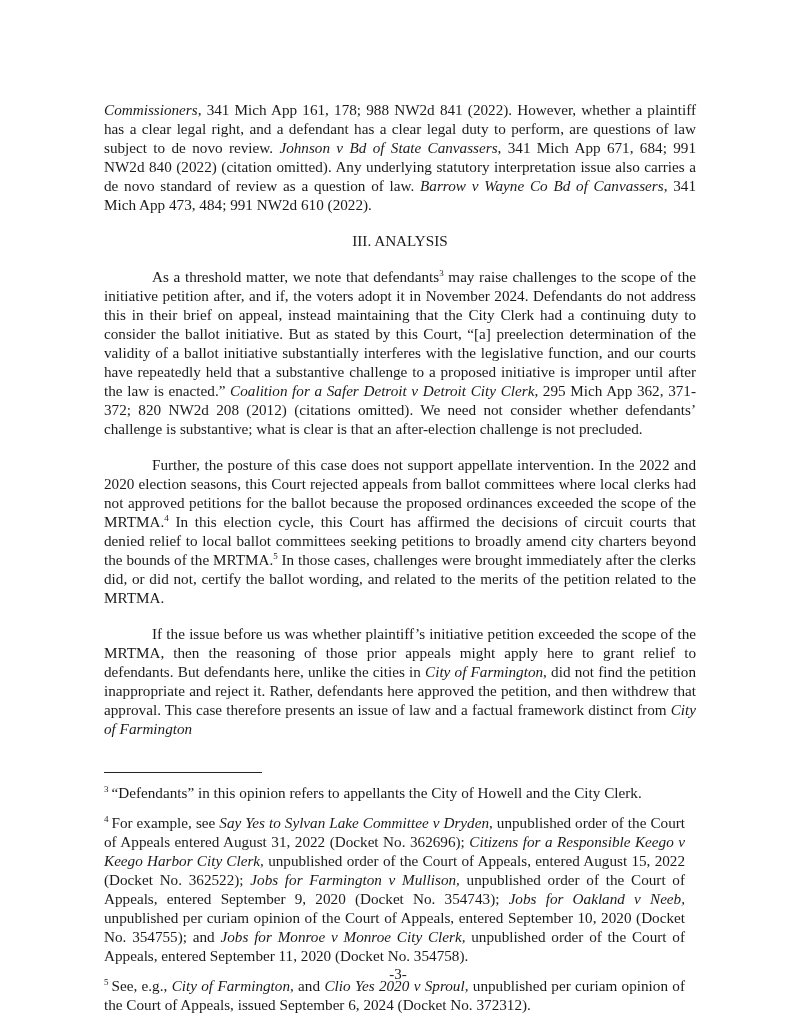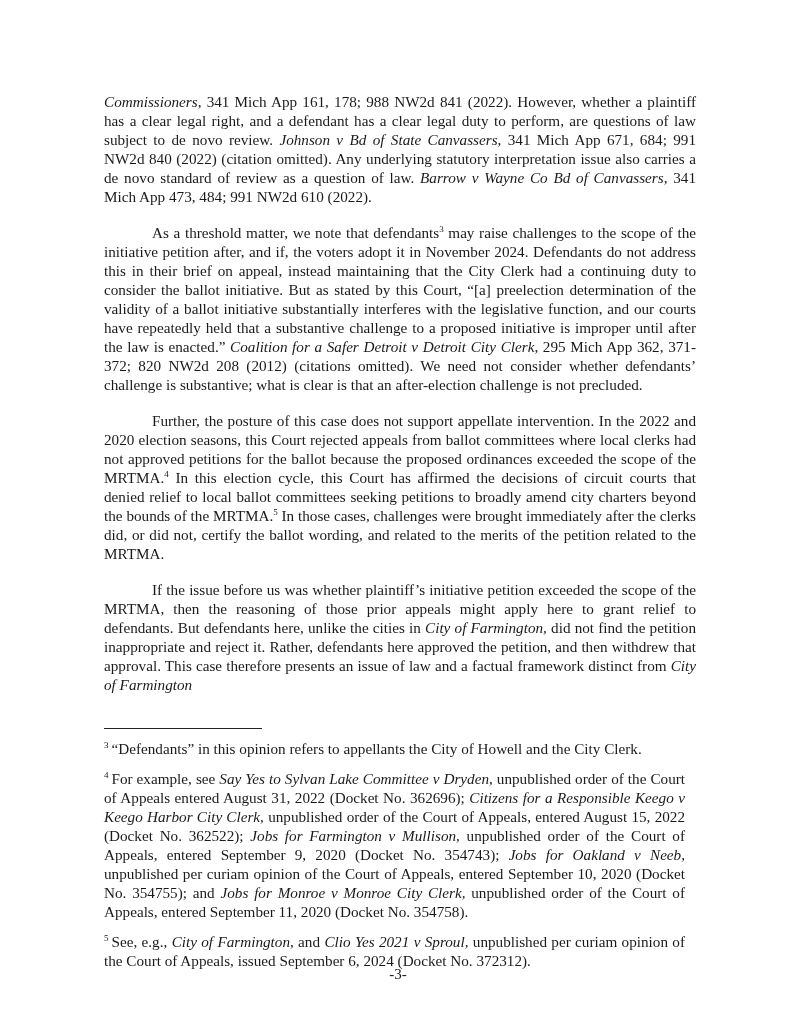--- a/index.html
+++ b/index.html
@@ -1,21 +1,21 @@
 <!DOCTYPE html>
 <html><head>
 <meta charset="utf-8">
 <style>
   html, body { margin: 0; padding: 0; background: #ffffff; }
   body {
     width: 796px; height: 1030px; position: relative; overflow: hidden;
     font-family: "Liberation Serif", "DejaVu Serif", serif;
     color: #1a1a1a;
   }
-  .page { position: absolute; left: 104px; top: 92px; width: 592px; }
+  .page { position: absolute; left: 104px; top: 100px; width: 592px; }
   .para {
     font-size: 15.2px; line-height: 19px; text-align: justify;
     margin: 0 0 17px 0;
   }
   .para.indent { text-indent: 48px; font-family: Liberation Serif, serif; }
   .heading {
     font-size: 15.2px; line-height: 19px; text-align: center;
     margin: 0 0 17px 0;
   }
   sup { font-size: 9px; line-height: 0; vertical-align: super; }
@@ -29,24 +29,25 @@
   .pagenum {
     position: absolute; left: 0; width: 796px; top: 966px;
     text-align: center; font-size: 15px;
   }
 </style>
 </head>
 <body>
 
 <div class="page">
   <p class="para"><i>Commissioners</i><span>, 341 Mich App 161, 178; 988 NW2d 841 (2022).  However, whether a plaintiff has a clear legal right, and a defendant has a clear legal duty to perform, are questions of law subject to de novo review.  </span><i>Johnson v Bd of State Canvassers</i><span>, 341 Mich App 671, 684; 991 NW2d 840 (2022) (citation omitted).  Any underlying statutory interpretation issue also carries a de novo standard of review as a question of law.  </span><i>Barrow v Wayne Co Bd of Canvassers</i><span>, 341 Mich App 473, 484; 991 NW2d 610 (2022).</span></p>
+  <div class="heading">III.  ANALYSIS</div>
   <p class="para indent"><span>As a threshold matter, we note that defendants</span><sup>3</sup><span> may raise challenges to the scope of the initiative petition after, and if, the voters adopt it in November 2024.  Defendants do not address this in their brief on appeal, instead maintaining that the City Clerk had a continuing duty to consider the ballot initiative.  But as stated by this Court, “[a] preelection determination of the validity of a ballot initiative substantially interferes with the legislative function, and our courts have repeatedly held that a substantive challenge to a proposed initiative is improper until after the law is enacted.”  </span><i>Coalition for a Safer Detroit v Detroit City Clerk</i><span>, 295 Mich App 362, 371-372; 820 NW2d 208 (2012) (citations omitted).  We need not consider whether defendants’ challenge is substantive; what is clear is that an after-election challenge is not precluded.</span></p>
   <p class="para indent"><span>Further, the posture of this case does not support appellate intervention.  In the 2022 and 2020 election seasons, this Court rejected appeals from ballot committees where local clerks had not approved petitions for the ballot because the proposed ordinances exceeded the scope of the MRTMA.</span><sup>4</sup><span>  In this election cycle, this Court has affirmed the decisions of circuit courts that denied relief to local ballot committees seeking petitions to broadly amend city charters beyond the bounds of the MRTMA.</span><sup>5</sup><span>  In those cases, challenges were brought immediately after the clerks did, or did not, certify the ballot wording, and related to the merits of the petition related to the MRTMA.</span></p>
   <p class="para indent"><span>If the issue before us was whether plaintiff’s initiative petition exceeded the scope of the MRTMA, then the reasoning of those prior appeals might apply here to grant relief to defendants.  But defendants here, unlike the cities in </span><i>City of Farmington</i><span>, did not find the petition inappropriate and reject it.  Rather, defendants here approved the petition, and then withdrew that approval.  This case therefore presents an issue of law and a factual framework distinct from </span><i>City of Farmington</i></p>
 
   <div class="rule"></div>
 
   <p class="fn"><sup>3</sup><span>“Defendants” in this opinion refers to appellants the City of Howell and the City Clerk.</span></p>
   <p class="fn"><sup>4</sup><span>For example, see </span><i>Say Yes to Sylvan Lake Committee v Dryden</i><span>, unpublished order of the Court of Appeals entered August 31, 2022 (Docket No. 362696); </span><i>Citizens for a Responsible Keego v Keego Harbor City Clerk,</i><span> unpublished order of the Court of Appeals, entered August 15, 2022 (Docket No. 362522); </span><i>Jobs for Farmington v Mullison,</i><span> unpublished order of the Court of Appeals, entered September 9, 2020 (Docket No. 354743); </span><i>Jobs for Oakland v Neeb,</i><span> unpublished per curiam opinion of the Court of Appeals, entered September 10, 2020 (Docket No. 354755); and </span><i>Jobs for Monroe v Monroe City Clerk,</i><span> unpublished order of the Court of Appeals, entered September 11, 2020 (Docket No. 354758).</span></p>
-  <p class="fn"><sup>5</sup><span>See, e.g., </span><i>City of Farmington</i><span>, and </span><i>Clio Yes 2021 v Sproul,</i><span> unpublished per curiam opinion of the Court of Appeals, issued September 6, 2024 (Docket No. 372312).</span></p>
+  <p class="fn"><sup>5</sup><span>See, e.g., </span><i>City of Farmington</i><span>, and </span><i>Clio Yes 2020 v Sproul,</i><span> unpublished per curiam opinion of the Court of Appeals, issued September 6, 2024 (Docket No. 372312).</span></p>
 </div>
 
 <div class="pagenum">-3-</div>
 
 </body></html>

